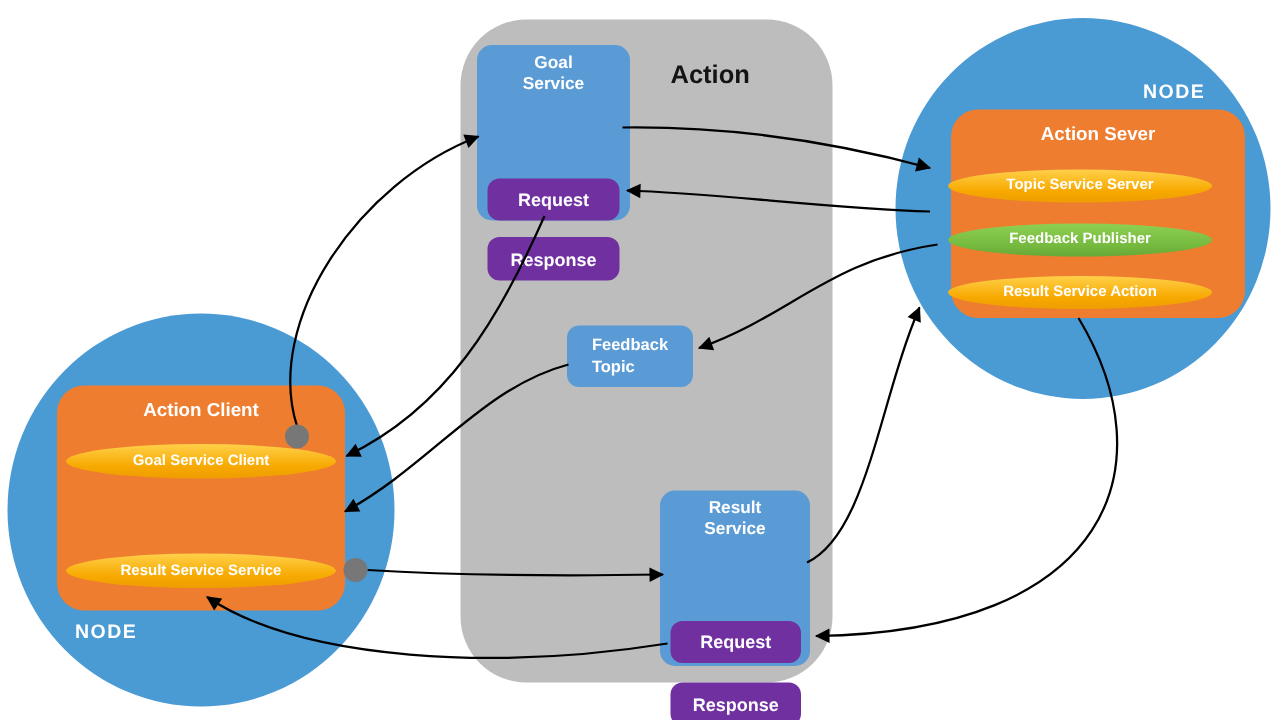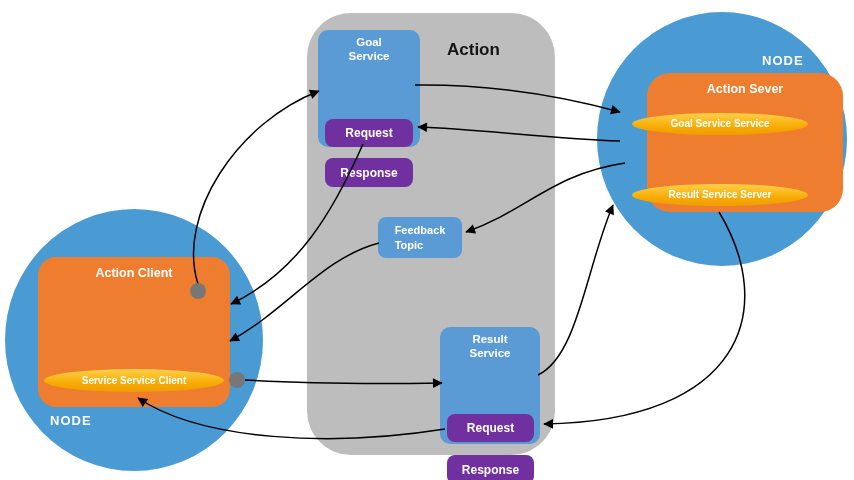--- a/index.html
+++ b/index.html
@@ -36,21 +36,21 @@
   .circle { background:#4a9ad4; border-radius:50%; }
   .client-circle { left:5px; top:209px; width:258px; height:262px; }
   .server-circle { left:597px; top:12px; width:250px; height:254px; }
   .node-label { color:#fff; font-size:13px; font-weight:bold; letter-spacing:1px; }
   .client-node-label { left:50px; top:413px; }
   .server-node-label { left:762px; top:53px; }
 
   
   .inner-box { background:#ee7d2f; border-radius:18px; }
   .client-box { left:38px; top:257px; width:192px; height:150px; }
-  .server-box { left:647px; top:73px; width:196px; height:139px;border-radius:23px; }
+  .server-box { left:634px; top:73px; width:196px; height:139px; }
   .inner-title { width:100%; padding-top:9px; text-align:center; color:#fff;
                  font-size:12.5px; font-weight:bold; }
 
   
   .pill { border-radius:50%; color:#fff; font-size:10px; font-weight:bold;
           text-align:center; overflow:hidden; }
   .pill-yellow { background:linear-gradient(180deg,#ffd04a 0%,#f7a900 65%,#ef9d00 100%); }
   .pill-green  { background:linear-gradient(180deg,#8ed052 0%,#74b83e 70%,#67a836 100%); }
   .cp { left:44px; width:180px; height:23px; line-height:23px; }
   .cp1 { top:296px; } .cp2 { top:333px; } .cp3 { top:369px; }
@@ -64,29 +64,31 @@
 
 <div class="stage">
 
   <div class="abs panel"></div>
   <div class="abs panel-title">Action</div>
 
   <div class="abs circle client-circle"></div>
   <div class="abs inner-box client-box">
     <div class="inner-title">Action Client</div>
   </div>
-  <div class="abs pill pill-yellow cp cp3">Service Service Client</div>
+  <div class="abs pill pill-yellow cp cp1">Goal Service Client</div>
+  <div class="abs pill pill-yellow cp cp3">Result Service Service</div>
   <div class="abs node-label client-node-label">NODE</div>
 
   <div class="abs circle server-circle"></div>
   <div class="abs inner-box server-box">
     <div class="inner-title">Action Sever</div>
   </div>
-  <div class="abs pill pill-yellow sp sp1">Goal Service Service</div>
-  <div class="abs pill pill-yellow sp sp3">Result Service Server</div>
+  <div class="abs pill pill-yellow sp sp1">Topic Service Server</div>
+  <div class="abs pill pill-green sp sp2">Feedback Publisher</div>
+  <div class="abs pill pill-yellow sp sp3">Result Service Action</div>
   <div class="abs node-label server-node-label">NODE</div>
 
   <div class="abs svc-box goal-box">
     <div class="svc-title">Goal
 Service</div>
   </div>
   <div class="abs pbtn goal-req">Request</div>
   <div class="abs pbtn goal-resp">Response</div>
 
   <div class="abs topic-box">Feedback

